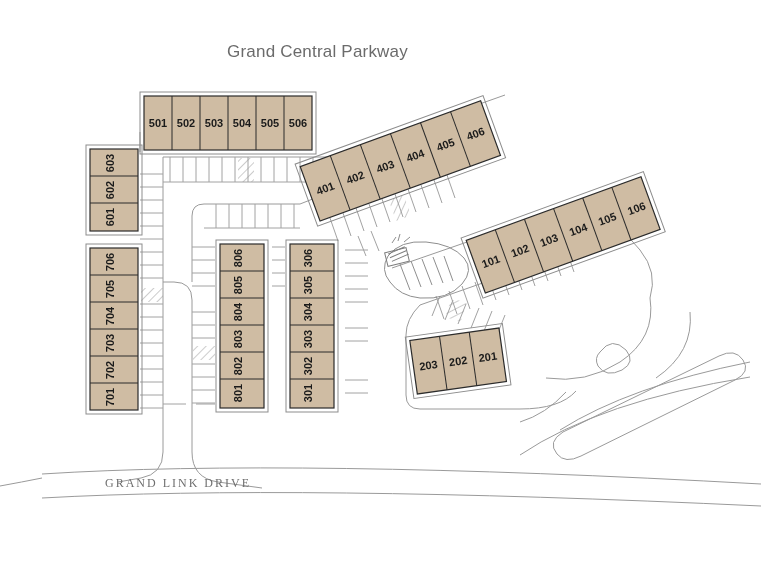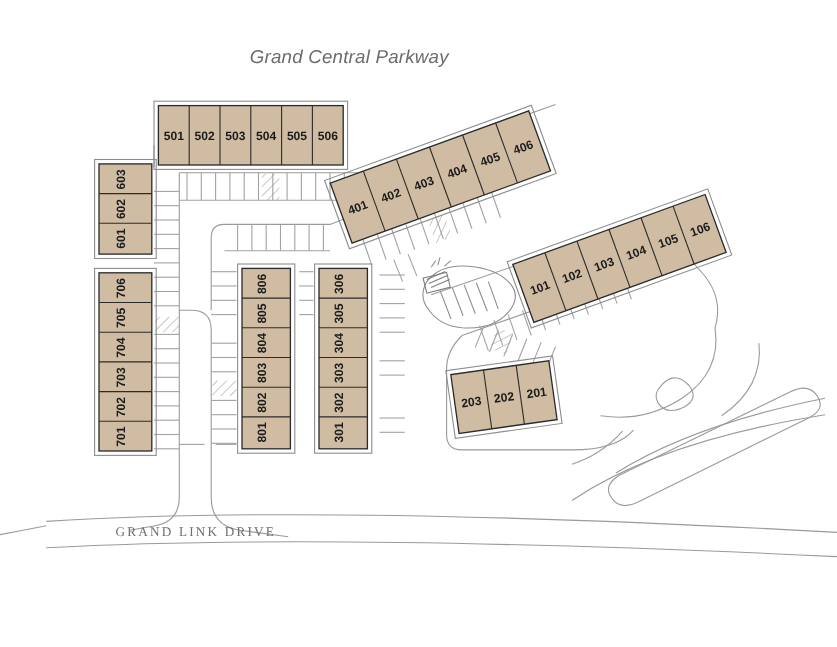--- a/index.html
+++ b/index.html
@@ -2,21 +2,21 @@
 <html><head>
 <meta charset="utf-8">
 <style>
   html,body{margin:0;padding:0;background:#ffffff;}
   body{width:761px;height:588px;position:relative;overflow:hidden;
        font-family:"Liberation Sans",sans-serif;}
   #stage{position:absolute;inset:0;width:761px;height:588px;}
   svg{position:absolute;left:0;top:0;}
   .ttl{position:absolute;left:0;top:42px;width:635px;text-align:center;
        font-size:17px;color:#6b6b6b;font-family:"Liberation Sans",sans-serif;
-       letter-spacing:.2px;font-style:italic;}
+       letter-spacing:.2px;}
 </style>
 </head>
 <body>
 
 <div id="stage">
 
   <div class="ttl">Grand Central Parkway</div>
 
   <svg width="761" height="588" viewBox="0 0 761 588">
 

